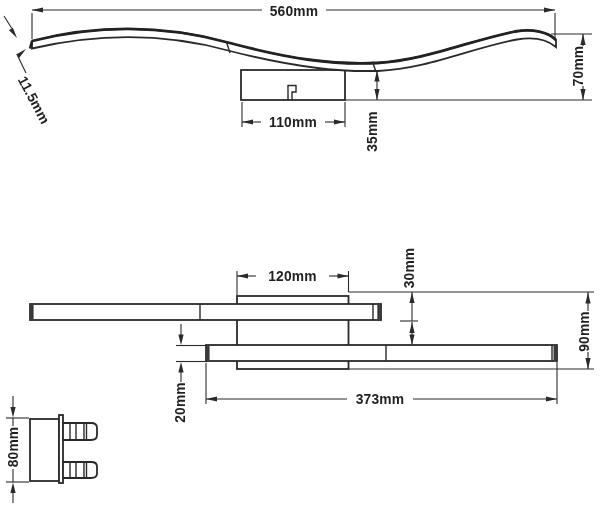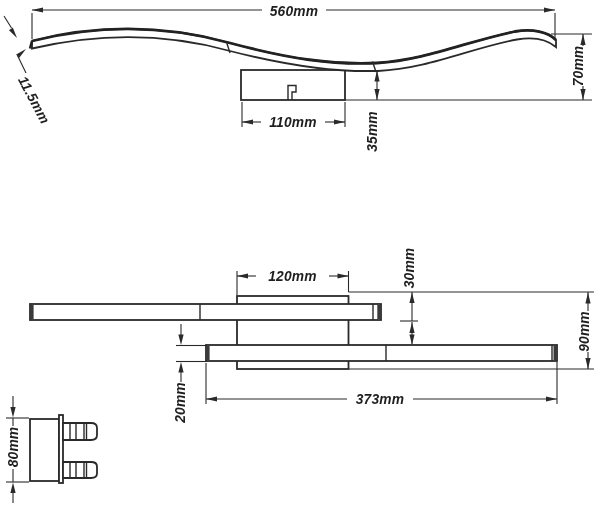--- a/index.html
+++ b/index.html
@@ -2,21 +2,20 @@
 <html><head>
 <meta charset="utf-8">
 <style>
   html,body{margin:0;padding:0;background:#ffffff;}
   .sheet{
     position:relative;
     width:600px;height:508px;
     background:#ffffff;
     overflow:hidden;
     font-family:"Liberation Sans", sans-serif;
-    font-style:italic;
   }
   svg text{
     font-family:"Liberation Sans", sans-serif;
     font-size:13.8px;
     font-weight:700;
     fill:#1f1f1f;
     letter-spacing:0.2px;
   }
   .obj{stroke:#2a2a2a;fill:#ffffff;stroke-width:1.8;stroke-linejoin:miter;}
   .objthin{stroke:#2a2a2a;fill:none;stroke-width:1.4;}

